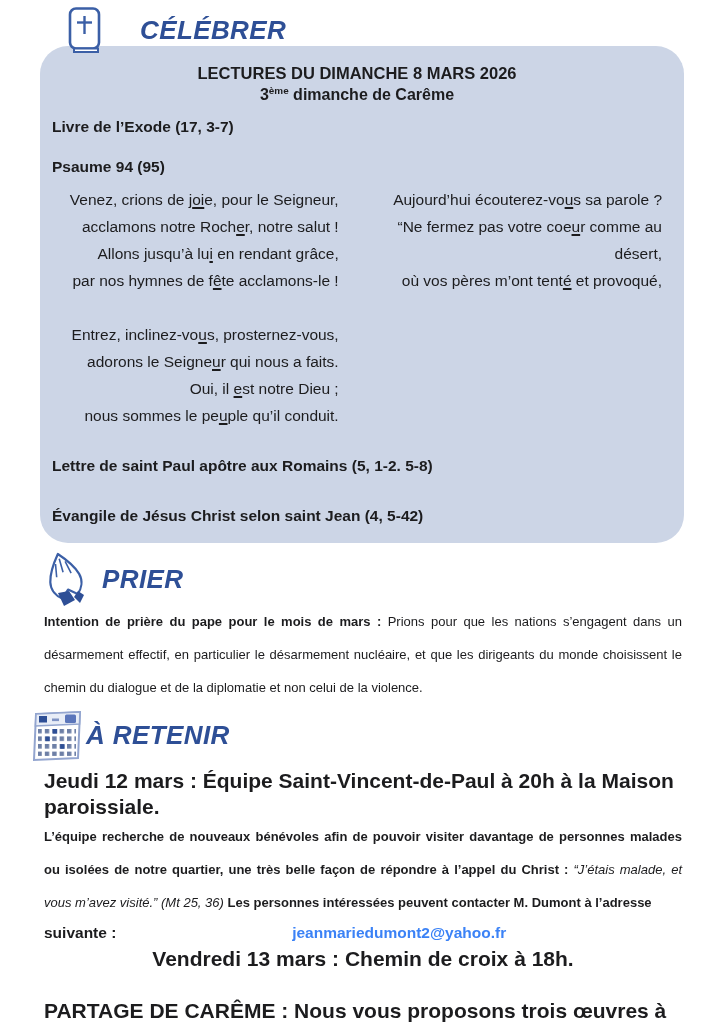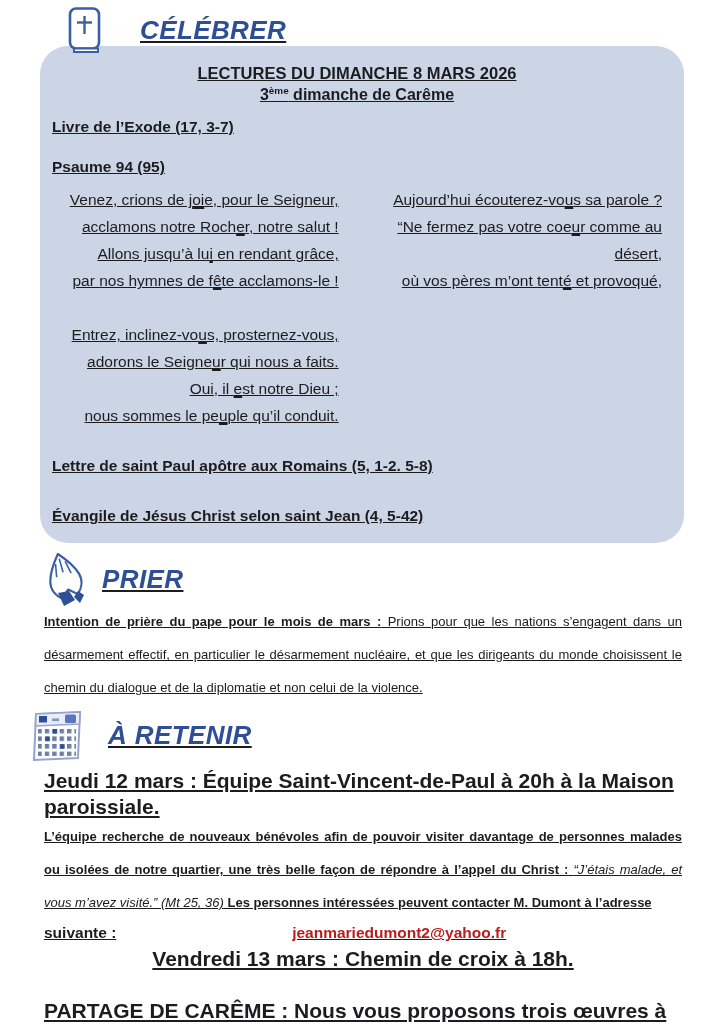--- a/index.html
+++ b/index.html
@@ -4,36 +4,35 @@
 <style>
   html,body{margin:0;padding:0;background:#ffffff;}
   .page{
     position:relative;
     width:680px;height:1024px;
     margin:0 auto;
     overflow:hidden;
     font-family:"Liberation Sans",sans-serif;
     color:#1c1c1e;
     background:#ffffff;
-    text-decoration:underline;
   }
   
   .section-head{display:flex;align-items:center;}
   .section-head h2{
     margin:0;
     font-size:26px;
     font-weight:bold;
     font-style:italic;
     letter-spacing:.4px;
     color:#2e4f96;
     white-space:nowrap;
   }
   .head-celebrer{margin:6px 0 0 44px;gap:36px;}
   .head-prier{margin:4px 0 0 18px;gap:12px;}
-  .head-retenir{margin:2px 0 0 8px;gap:22px;text-align:center;}
+  .head-retenir{margin:2px 0 0 8px;text-align:center;}
   .icon{flex:0 0 auto;display:block;}
 
   
   .lectures-box{
     margin:-8px 18px 8px 18px;
     background:#ccd5e6;
     border-radius:28px;
     padding:14px 22px 14px 12px;
     font-size:15.5px;
   }
@@ -60,21 +59,21 @@
     line-height:33px;
     text-align:justify;
   }
   .para b{font-weight:bold;}
   .para em{font-style:italic;font-weight:normal;}
   .prier-para{margin-top:-2px;}
   .bold-line{margin:0 20px 0 22px;font-size:21px;line-height:26px;font-weight:bold;}
   .jeudi{margin-top:4px;}
   .email-row{display:flex;margin:0 20px 0 22px;font-size:15.5px;line-height:27px;}
   .email-row b{font-weight:bold;}
-  .email-link{flex:1;text-align:center;font-weight:bold;color:#b91c1c;text-decoration:none;cursor:pointer;}
+  .email-link{flex:1;text-align:center;font-weight:bold;color:#3b82f6;text-decoration:none;cursor:pointer;}
   .vendredi{text-align:center;}
   .partage{margin-top:26px;}
 </style>
 </head>
 <body>
 
 <div class="page">
 
   <div class="section-head head-celebrer">
     <svg class="icon" width="38" height="48" viewBox="0 0 38 48">

